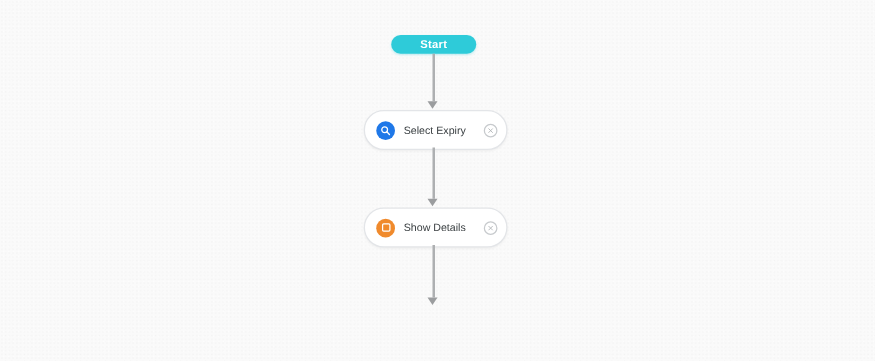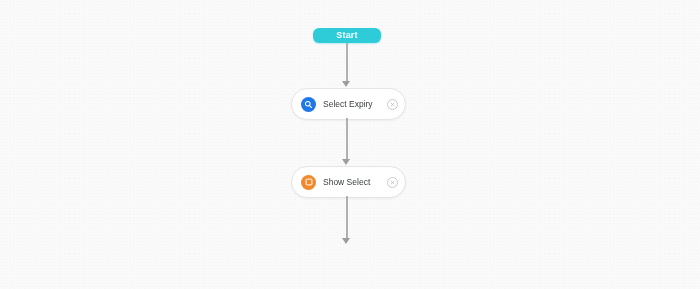--- a/index.html
+++ b/index.html
@@ -58,21 +58,20 @@
     letter-spacing: 0.2px;
     cursor: pointer;
     user-select: none;
   }
   #node-start {
     left: 313px;
     top: 28px;
     width: 68px;
     background: #2ecbd9;
     box-shadow: 0 1px 2px rgba(46,203,217,0.30);
-    border-radius: 6px;
   }
   #node-end {
     left: 316px;
     top: 244px;
     width: 62px;
     background: #f98a8a;
     box-shadow: 0 1px 2px rgba(249,138,138,0.30);
   }
 
   
@@ -157,21 +156,21 @@
 
   <div class="connector" style="top:118px; height:41px;"></div>
   <div class="arrowhead" style="top:159px;"></div>
 
   <div class="card" id="node-show-details">
     <span class="card-icon icon-window">
       <svg width="8" height="8" viewBox="0 0 12 12">
         <rect x="1.6" y="1.6" width="8.8" height="8.8" rx="1.3" fill="none" stroke="#ffffff" stroke-width="1.5"></rect>
       </svg>
     </span>
-    <span class="card-label">Show Select</span>
+    <span class="card-label">Show Details</span>
     <span class="card-close">
       <svg width="5" height="5" viewBox="0 0 10 10">
         <line x1="2" y1="2" x2="8" y2="8" stroke="#b0b3b6" stroke-width="1.4" stroke-linecap="round"></line>
         <line x1="8" y1="2" x2="2" y2="8" stroke="#b0b3b6" stroke-width="1.4" stroke-linecap="round"></line>
       </svg>
     </span>
   </div>
 
   <div class="connector" style="top:196px; height:42px;"></div>
   <div class="arrowhead" style="top:238px;"></div>

